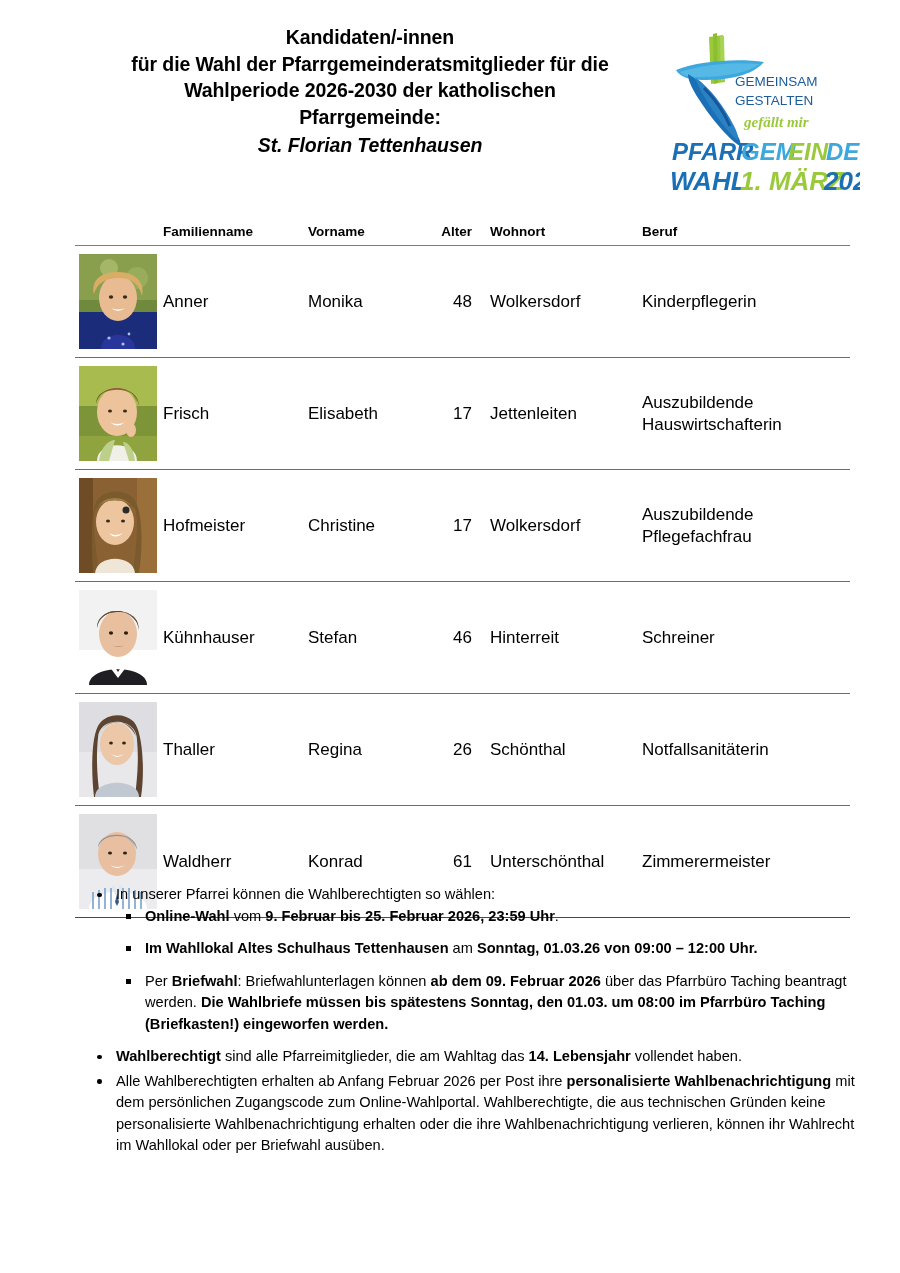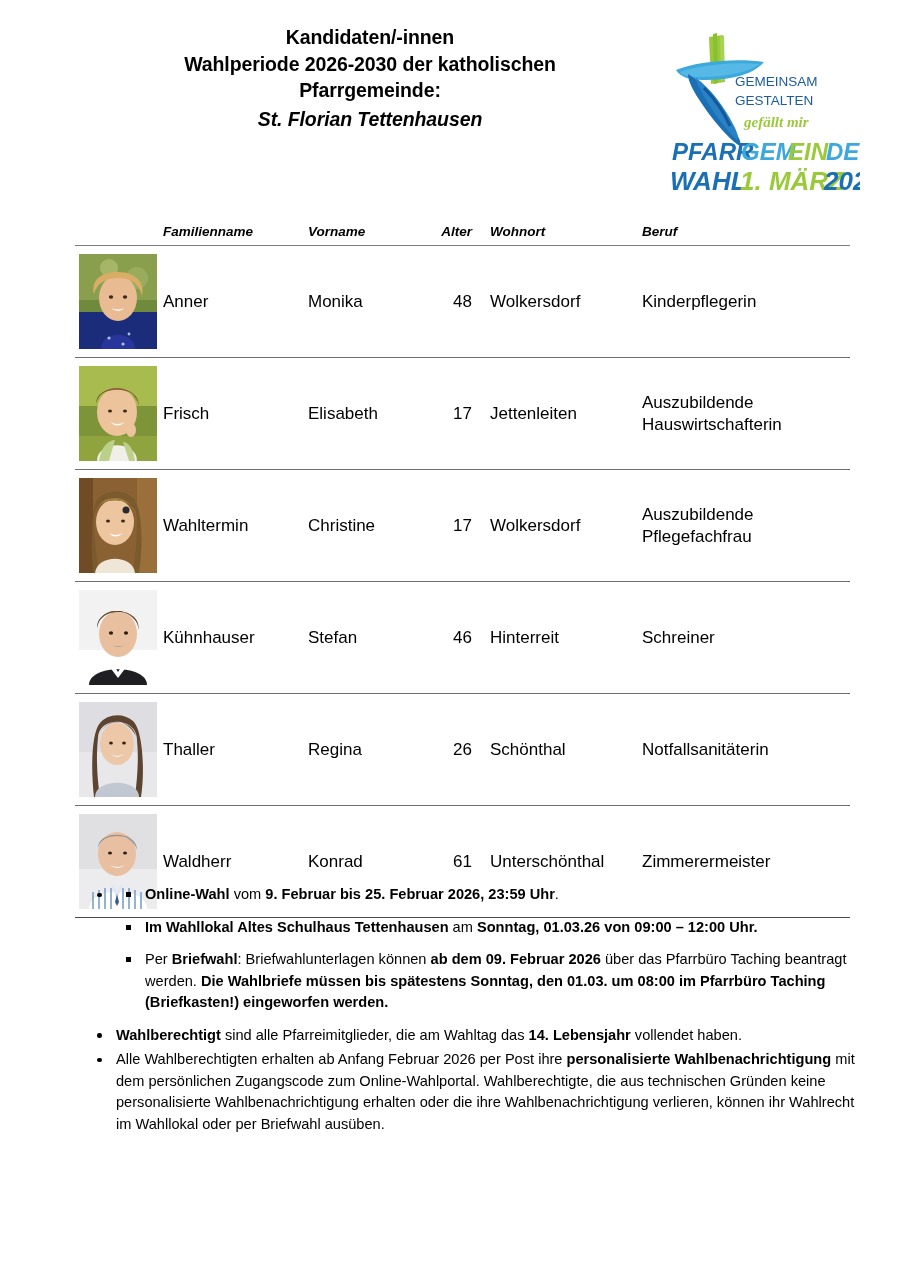--- a/index.html
+++ b/index.html
@@ -68,21 +68,20 @@
   table.cand col.c-town  { width: 152px; }
   table.cand col.c-job   { width: 208px; }
 
   table.cand thead th {
     font-size: 13.5px;
     font-weight: bold;
     text-align: left;
     padding: 0 0 6px 0;
     vertical-align: bottom;
     border-bottom: 1.6px solid #7d7d7d;
-    font-style: italic;
   }
   table.cand thead th.th-photo { border-bottom: 1.6px solid #7d7d7d; }
   table.cand thead th.th-age { text-align: right; padding-right: 18px; }
 
   table.cand tbody td {
     font-size: 17px;
     vertical-align: middle;
     padding: 0;
     border-bottom: 1.3px solid #6e6e6e;
     height: 103px;
@@ -150,20 +149,21 @@
     background: #000;
   }
   .notes b { font-weight: bold; }
 </style>
 </head>
 <body>
 
 <div class="header">
   <div class="title-block">
     <span class="tline">Kandidaten/-innen</span>
+    <span class="tline">für die Wahl der Pfarrgemeinderatsmitglieder für die</span>
     <span class="tline">Wahlperiode 2026-2030 der katholischen</span>
     <span class="tline">Pfarrgemeinde:</span>
     <span class="title-italic">St. Florian Tettenhausen</span>
   </div>
 
   <div class="logo">
     <svg width="192" height="172" viewBox="0 0 192 172" xmlns="http://www.w3.org/2000/svg">
 
       <g>
         <path d="M41 7 L55 5 L57 52 L43 54 Z" fill="#9ACA3C"></path>
@@ -296,21 +296,21 @@
               <path d="M15 40 C15 16, 58 16, 58 42 C58 64, 56 80, 54 95 L60 95 C64 70, 64 30, 54 20 C44 10, 26 12, 18 22 C12 30, 12 70, 14 95 L20 95 C17 76, 15 56, 15 40 Z" fill="#7b5a2e"></path>
               <path d="M16 34 C20 18, 54 18, 57 36 C52 24, 44 20, 36 20 C27 20, 20 24, 16 34 Z" fill="#a07f42"></path>
               <ellipse cx="29" cy="43" rx="2" ry="1.6" fill="#3a2a1a"></ellipse>
               <ellipse cx="44" cy="43" rx="2" ry="1.6" fill="#3a2a1a"></ellipse>
               <path d="M30 55 Q36 62, 44 55 Q36 59, 30 55 Z" fill="#ffffff"></path>
               <path d="M16 95 C18 76, 54 76, 56 95 Z" fill="#efe6d8"></path>
               <circle cx="47" cy="32" r="3.5" fill="#2a2a2a"></circle>
             </svg>
           </div>
         </td>
-        <td>Wahltermin</td>
+        <td>Hofmeister</td>
         <td>Christine</td>
         <td class="td-age">17</td>
         <td>Wolkersdorf</td>
         <td class="td-job">Auszubildende Pflegefachfrau</td>
       </tr>
 
       <tr>
         <td class="td-photo">
           <div class="photo">
             <svg width="78" height="95" viewBox="0 0 78 95">
@@ -391,20 +391,21 @@
         <td>Unterschönthal</td>
         <td class="td-job">Zimmerermeister</td>
       </tr>
     </tbody>
   </table>
 </div>
 
 <div class="notes">
   <ul class="lvl1">
     <li>
+      <span>In unserer Pfarrei können die Wahlberechtigten so wählen:</span>
       <ul class="lvl2">
         <li>
           <b>Online-Wahl</b><span> vom </span><b>9. Februar bis 25. Februar 2026, 23:59 Uhr</b><span>.</span>
         </li>
         <li>
           <b>Im Wahllokal Altes Schulhaus Tettenhausen</b><span> am </span><b>Sonntag, 01.03.26 von 09:00 – 12:00 Uhr.</b>
         </li>
         <li>
           <span>Per </span><b>Briefwahl</b><span>: Briefwahlunterlagen können </span><b>ab dem 09. Februar 2026</b><span> über das Pfarrbüro Taching beantragt werden. </span><b>Die Wahlbriefe müssen bis spätestens Sonntag, den 01.03. um 08:00 im Pfarrbüro Taching (Briefkasten!) eingeworfen werden.</b>
         </li>

